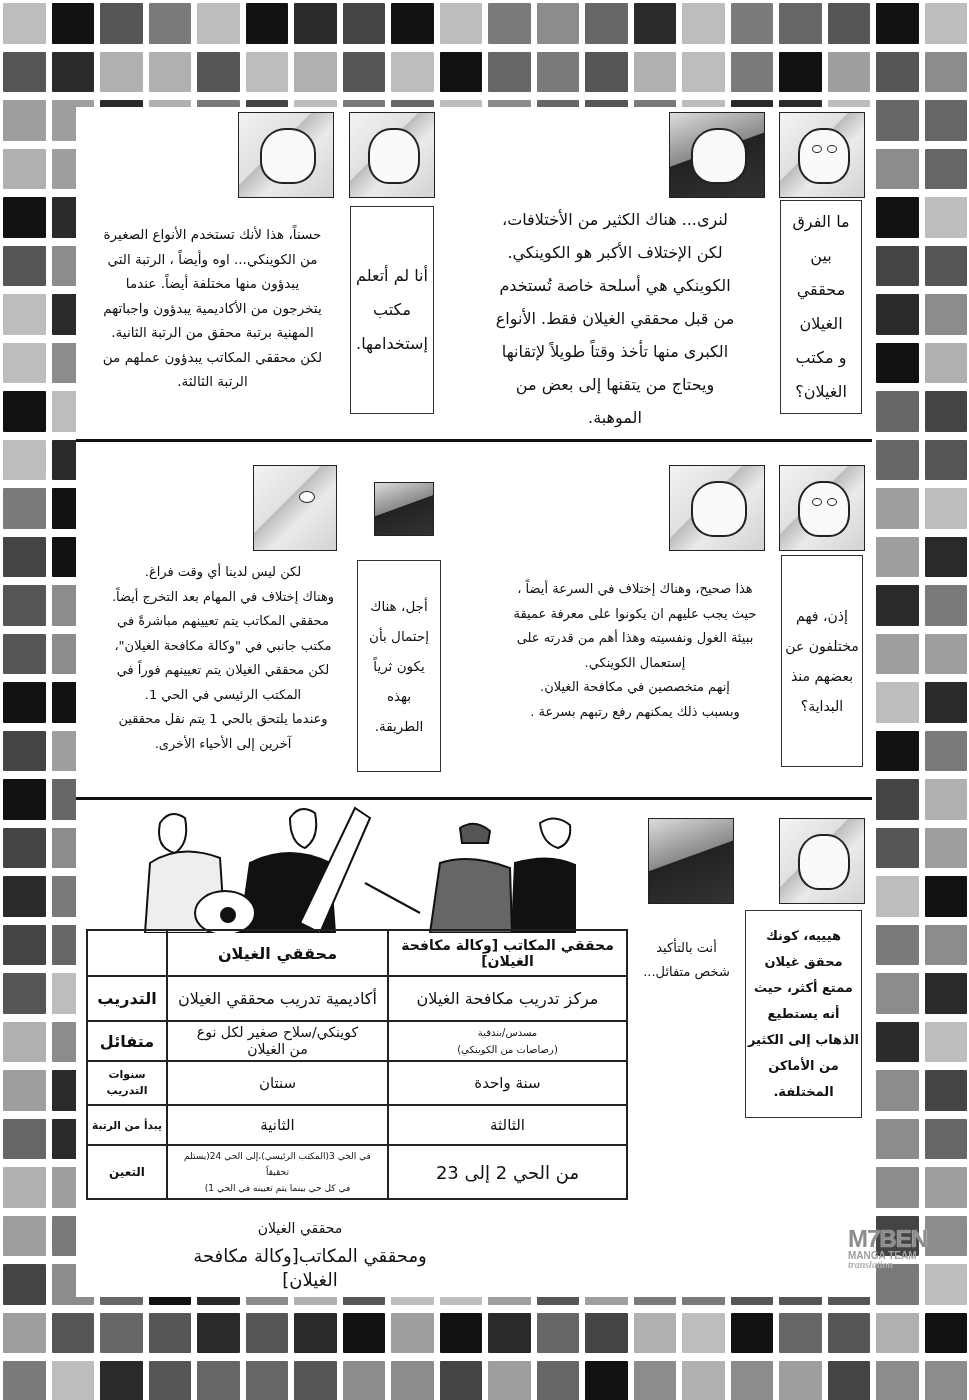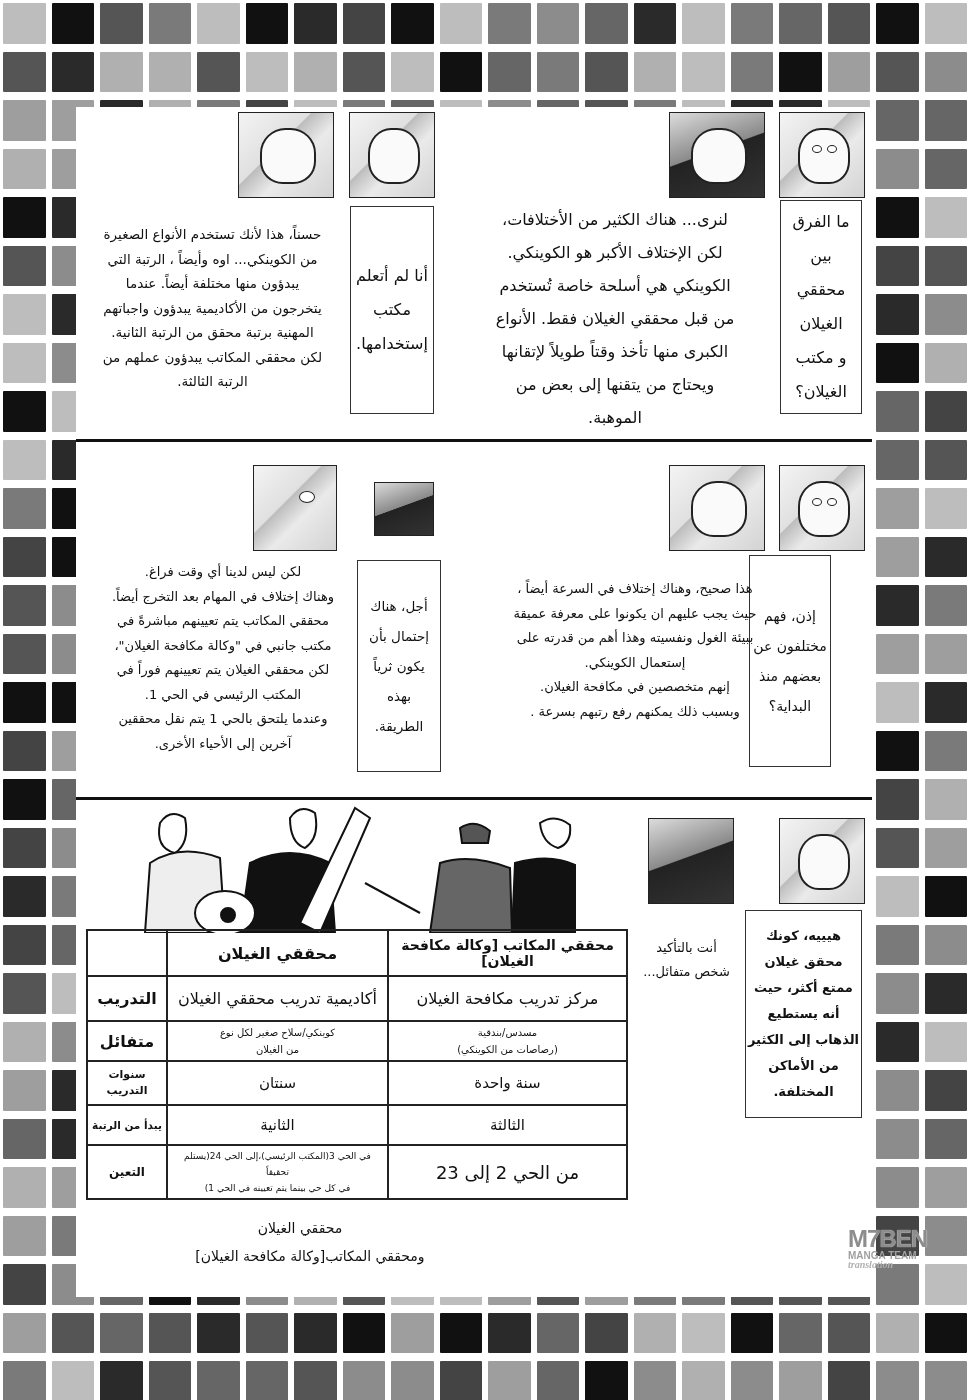--- a/index.html
+++ b/index.html
@@ -661,21 +661,21 @@
   <div class="eye" style="left:56%;"></div>
 </div>
 <div class="thumb" style="left:669px;top:465px;width:94px;height:84px;">
   <div class="face"></div>
 </div>
 <div class="thumb dark" style="left:374px;top:482px;width:58px;height:52px;"></div>
 <div class="thumb" style="left:253px;top:465px;width:82px;height:84px;">
   <div class="eye" style="left:55%;top:30%;width:14px;height:10px;"></div>
 </div>
 
-<div class="box" style="left:749px;top:555px;width:80px;height:210px;">
+<div class="box" style="left:781px;top:555px;width:80px;height:210px;">
   <div class="txt" style="position:static;font-size:14px;line-height:30px;">إذن، فهم
 مختلفون عن
 بعضهم منذ
 البداية؟</div>
 </div>
 <div class="txt" style="left:490px;top:577px;width:290px;font-size:13px;line-height:24.5px;">هذا صحيح، وهناك إختلاف في السرعة أيضاً ،
 حيث يجب عليهم ان يكونوا على معرفة عميقة
 ببيئة الغول ونفسيته وهذا أهم من قدرته على
 إستعمال الكوينكي.
 إنهم متخصصين في مكافحة الغيلان.
@@ -726,21 +726,21 @@
     <td class="ch" style="width:70px;"></td>
   </tr>
   <tr style="height:45px;">
     <td style="font-size:16px;">مركز تدريب مكافحة الغيلان</td>
     <td style="font-size:16px;">أكاديمية تدريب محققي الغيلان</td>
     <td class="rh" style="font-size:16px;">التدريب</td>
   </tr>
   <tr style="height:40px;">
     <td style="font-size:10px;white-space:pre-line;line-height:17px;">مسدس/بندقية
 (رصاصات من الكوينكي)</td>
-    <td style="font-size:10px;white-space:pre-line;line-height:17px;">كوينكي/سلاح صغير لكل نوع
+    <td style="font-size:14px;white-space:pre-line;line-height:17px;">كوينكي/سلاح صغير لكل نوع
 من الغيلان</td>
     <td class="rh" style="font-size:16px;">متفائل</td>
   </tr>
   <tr style="height:44px;">
     <td style="font-size:15px;">سنة واحدة</td>
     <td style="font-size:15px;">سنتان</td>
     <td class="rh" style="font-size:11px;white-space:pre-line;line-height:16px;">سنوات
 التدريب</td>
   </tr>
   <tr style="height:40px;">
@@ -763,19 +763,19 @@
 ممتع أكثر، حيث
 أنه يستطيع
 الذهاب إلى الكثير
 من الأماكن
 المختلفة.</div>
 </div>
 <div class="txt" style="left:634px;top:936px;width:105px;font-size:13px;line-height:24px;">أنت بالتأكيد
 شخص متفائل...</div>
 
 <div class="txt" style="left:200px;top:1216px;width:200px;font-size:14px;line-height:24px;">محققي الغيلان</div>
-<div class="txt" style="left:180px;top:1244px;width:260px;font-size:14px;line-height:24px;">ومحققي المكاتب[وكالة مكافحة الغيلان]</div>
+<div class="txt" style="left:180px;top:1244px;width:260px;font-size:18px;line-height:24px;">ومحققي المكاتب[وكالة مكافحة الغيلان]</div>
 
 <div class="watermark">
   <div style="font-size:24px;letter-spacing:-1px;color:#8d8d8d;font-family:'Liberation Sans',sans-serif;text-shadow:0 0 1px #fff;">M7BEN</div>
   <div style="font-size:10px;color:#a0a0a0;margin-top:-3px;font-family:'Liberation Sans',sans-serif;">MANGA TEAM</div>
   <div style="font-size:10px;color:#b0b0b0;font-style:italic;margin-top:-2px;font-family:'Liberation Serif',serif;">translation</div>
 </div>
 
 </body></html>

